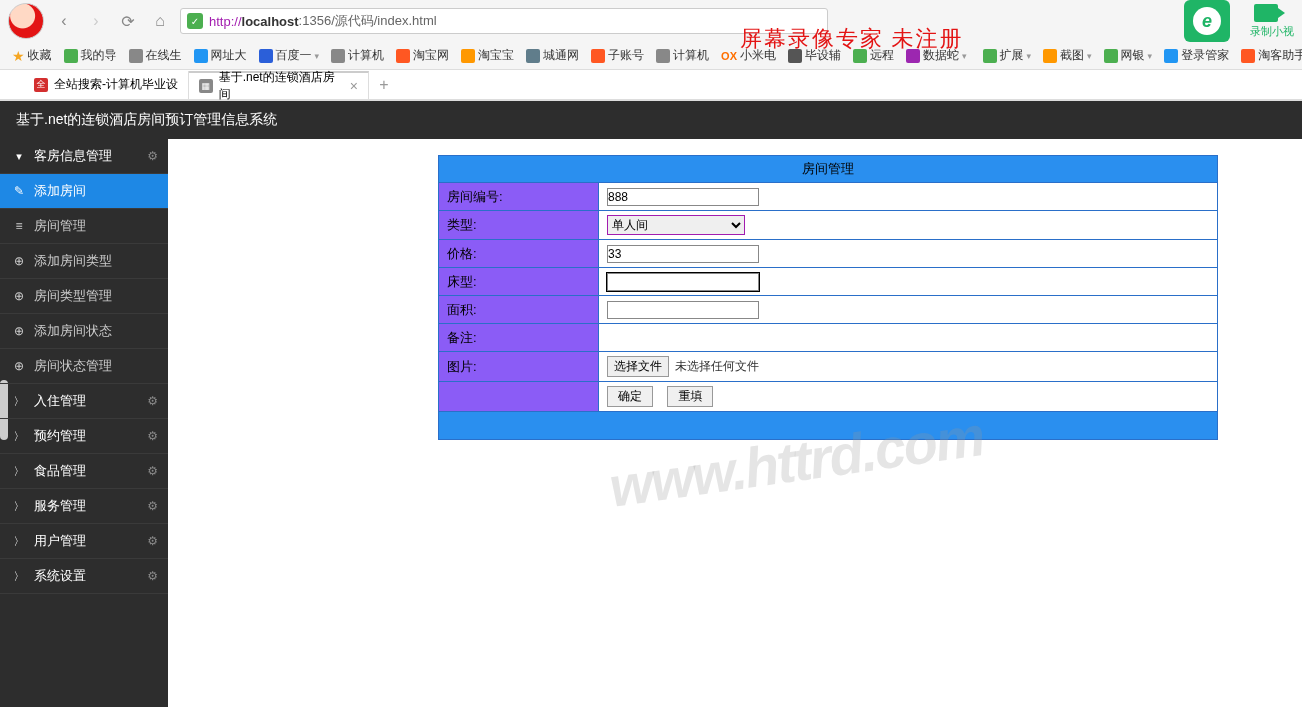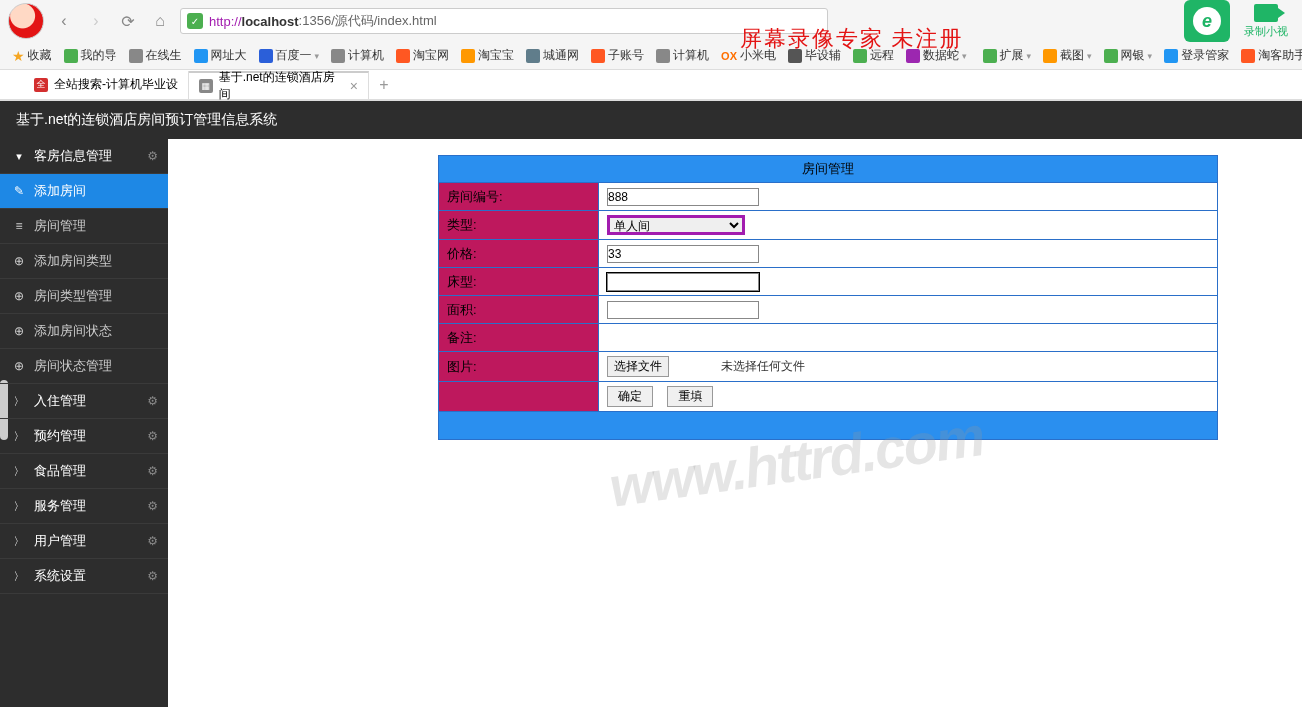--- a/index.html
+++ b/index.html
@@ -7,21 +7,21 @@
 
 .browser-chrome { background: #f5f5f5; border-bottom: 1px solid #ddd; }
 .addr-row { display: flex; align-items: center; height: 42px; padding: 0 8px; gap: 8px; }
 .avatar { width: 36px; height: 36px; border-radius: 50%; background: radial-gradient(circle at 40% 35%, #ffd9c5 12px, #e31414 13px); border: 1px solid #ccc; }
 .nav-btn { width: 24px; height: 24px; display: flex; align-items: center; justify-content: center; color: #888; cursor: pointer; font-size: 16px; }
 .addr-bar { flex: 1; display: flex; align-items: center; height: 26px; background: #fff; border: 1px solid #ccc; border-radius: 3px; padding: 0 6px; font-size: 13px; color: #666; }
 .shield { width: 16px; height: 16px; background: #4caf50; border-radius: 3px; margin-right: 6px; display:flex; align-items:center; justify-content:center; color:#fff; font-size:10px; }
 .watermark-top { position: absolute; left: 740px; top: 24px; color: #e31414; font-size: 22px; font-family: "SimSun", serif; font-weight: normal; letter-spacing: 2px; }
 .right-ext { width: 46px; height: 42px; background: #1fb566; display:flex; align-items:center; justify-content:center; border-radius: 6px; }
 .right-ext span { width: 28px; height: 28px; background: #fff; border-radius: 50%; display:flex; align-items:center; justify-content:center; color:#1fb566; font-weight:bold; font-size:18px; font-style: italic;}
-.rec-box { width: 56px; text-align: center; font-size: 11px; color: #1fb566; }
+.rec-box { width: 56px; text-align: right; font-size: 11px; color: #1fb566; }
 .rec-box .cam { width: 24px; height: 18px; background: #1fb566; margin: 0 auto 2px; border-radius: 2px; position: relative; }
 .rec-box .cam::after { content:''; position:absolute; right:-7px; top:4px; border-left:7px solid #1fb566; border-top:5px solid transparent; border-bottom:5px solid transparent; }
 
 .bookmarks-row { display: flex; align-items: center; height: 28px; padding: 0 8px; gap: 4px; font-size: 12px; color: #333; background: #f5f5f5; border-bottom: 1px solid #ddd; overflow: hidden; }
 .bm { display: flex; align-items: center; gap: 3px; padding: 0 4px; white-space: nowrap; cursor:pointer; }
 .bm .ico { width: 14px; height: 14px; border-radius: 2px; }
 .star-ico { color: #f5a623; font-size: 14px; }
 
 .tabs-row { display: flex; align-items: center; height: 30px; background: #fff; border-bottom: 1px solid #ddd; padding-left: 24px; }
 .tab { display: flex; align-items: center; height: 28px; padding: 0 10px; font-size: 12px; border-right: 1px solid #ddd; gap: 6px; max-width: 180px; cursor:pointer; }
@@ -38,29 +38,29 @@
 .side-item.section { color: #fff; font-weight: 500; }
 .side-item.active { background: #1e88e5; color: #fff; }
 .side-item .icon { width: 14px; display: inline-flex; justify-content: center; font-size: 12px; }
 .side-item .gear { position: absolute; right: 10px; color: #888; font-size: 12px; }
 .side-item .chev { font-size: 11px; }
 
 .content { flex: 1; padding: 16px 20px; position: relative; background: #fff; }
 .form-table { border-collapse: collapse; width: 780px; margin-left: 250px; }
 .form-table td, .form-table th { border: 1px solid #2a6fc9; padding: 4px 8px; font-size: 13px; height: 28px; }
 .form-table .hdr { background: #2a8fef; color: #000; text-align: center; font-weight: normal; height: 26px; }
-.form-table .lbl { width: 160px; background: #be185d; }
+.form-table .lbl { width: 160px; background: #8b5cf6; }
 .form-table input[type=text] { width: 152px; height: 18px; border: 1px solid #888; padding: 0 0; font-size: 12px; }
 .form-table input.focused { outline: 1px solid #000; }
-.form-table select { width: 138px; height: 20px; border: 3px solid #a21caf; font-size: 12px; }
+.form-table select { width: 138px; height: 20px; border: 1px solid #a21caf; font-size: 12px; }
 .form-table .btn { padding: 1px 10px; font-size: 12px; border: 1px solid #999; background: #f0f0f0; cursor: pointer; }
 .form-table .footer-blue { background: #2a8fef; height: 28px; }
 .file-row { display:flex; align-items:center; gap:6px; }
 .file-btn { border:1px solid #999; background:#efefef; padding:1px 6px; font-size:12px; cursor:pointer;text-align:right; }
-.file-txt { font-size: 12px; color: #333; margin-left: 46px; }
+.file-txt { font-size: 12px; color: #333; }
 
 .wm-mid { position: absolute; left: 440px; top: 290px; font-size: 56px; color: rgba(150,150,150,0.25); font-weight: bold; font-style: italic; transform: rotate(-8deg); letter-spacing: -2px; pointer-events: none; font-family: Arial; }
 
 .scroll-hint { position: absolute; left: 0; top: 380px; width: 8px; height: 60px; background: #ccc; border-radius: 4px; }
 </style>
 </head>
 <body>
 
 <div class="browser-chrome">
   <div class="addr-row">

